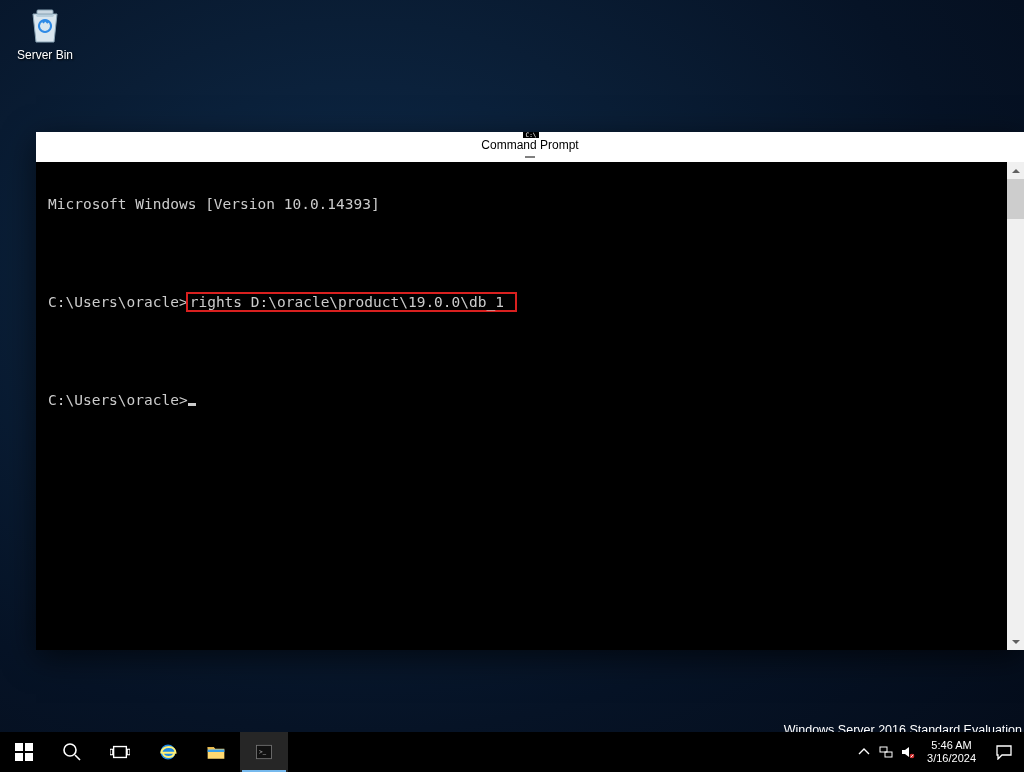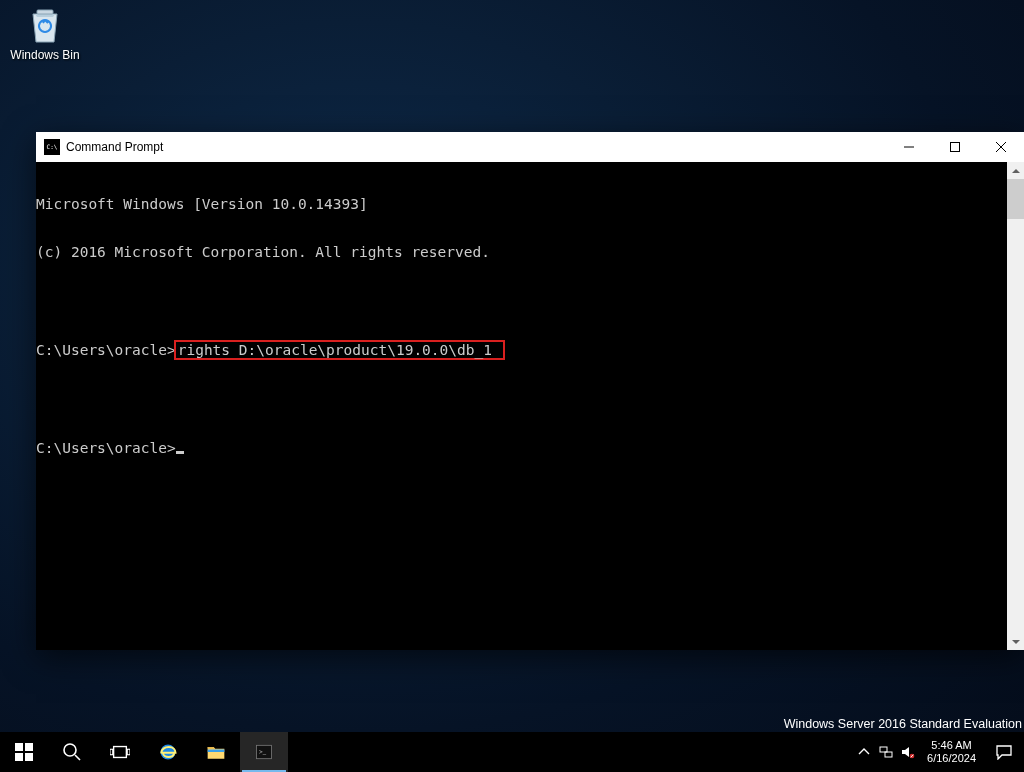--- a/index.html
+++ b/index.html
@@ -10,45 +10,45 @@
       color: #fff;
     }
 
     
     .desktop-icon { position: absolute; left: 6px; top: 2px; width: 78px; text-align: center; cursor: default; }
     .desktop-icon .icon-box { display: flex; justify-content: center; }
     .desktop-icon .label { color: #fff; font-size: 12px; margin-top: 2px; text-shadow: 1px 1px 2px #000; }
 
     
     .cmd-window { position: absolute; left: 36px; top: 132px; width: 988px; height: 518px; background: #000; box-shadow: 0 8px 30px rgba(0,0,0,.6); }
-    .titlebar { height: 30px; background: #fff; color: #000; display: flex; align-items: center; }
+    .titlebar { height: 30px; background: #fff; color: #000; display: flex; align-items: center; flex-direction: column; }
     .titlebar .app-icon { width: 16px; height: 16px; margin: 0 6px 0 8px; background: #000; position: relative; display:flex; align-items:center; justify-content:center; }
     .titlebar .app-icon::after { content: "C:\\"; color:#fff; font-size:6px; font-family: Consolas, monospace; line-height:1; }
     .titlebar .title { font-size: 12px; flex: 0 0 auto; }
     .titlebar .spacer { flex: 1 1 auto; }
     .winbtn { width: 46px; height: 30px; display: flex; align-items: center; justify-content: center; font-family: "Segoe UI Symbol", sans-serif; font-size: 12px; color: #000; cursor: default; }
     .winbtn svg { width: 10px; height: 10px; stroke: #000; stroke-width: 1; fill: none; }
     .winbtn.close svg { width: 12px; height: 12px; }
 
-    .terminal-area { position: relative; height: calc(100% - 30px); }
+    .terminal-area { position: relative; height: calc(100% - 30px); margin-left: 12px; }
     .terminal { width: calc(100% - 17px); height: 100%; background: #000; color: #ccc; font-family: Consolas, "Lucida Console", monospace; font-size: 14.5px; line-height: 16px; padding: 2px 0 0 0; white-space: pre; overflow: hidden; }
     .terminal .line { min-height: 16px; }
     .cursor-blk { display: inline-block; width: 8px; height: 3px; background: #ccc; vertical-align: baseline; margin-bottom: -1px; }
     .highlight-box { display:inline-block; border: 2px solid #d9201f; padding: 0 2px; line-height: 16px; margin-left: -2px; }
 
     
     .vscroll { position: absolute; right: 0; top: 0; width: 17px; height: 100%; background: #f0f0f0; }
     .vscroll .btn { width: 17px; height: 17px; background: #f0f0f0; display:flex; align-items:center; justify-content:center; cursor: default; }
     .vscroll .btn svg { width: 8px; height: 8px; fill: #606060; }
     .vscroll .track { position: absolute; top: 17px; bottom: 17px; left: 0; right: 0; background: #f0f0f0; }
     .vscroll .thumb { position: absolute; left: 0; right: 0; top: 0; height: 40px; background: #cdcdcd; }
     .vscroll .btn.down { position: absolute; bottom: 0; }
 
     
-    .watermark { position: absolute; right: 0; bottom: 40px; text-align: right; color: #fff; font-size: 12.5px; line-height: 16px; padding-right: 2px; }
+    .watermark { position: absolute; right: 0; bottom: 34px; text-align: right; color: #fff; font-size: 12.5px; line-height: 16px; padding-right: 2px; }
 
     
     .taskbar { position: absolute; left: 0; bottom: 0; width: 100%; height: 40px; background: #000; display: flex; align-items: stretch; }
     .tb-left { display: flex; }
     .tb-btn { width: 48px; display: flex; align-items: center; justify-content: center; cursor: default; position: relative; }
     .tb-btn.active { background: rgba(255,255,255,.15); }
     .tb-btn.active::after { content:""; position:absolute; left:2px; right:2px; bottom:0; height:2px; background:#76b9ed; }
     .tb-btn svg { width: 20px; height: 20px; }
     .tb-spacer { flex: 1; }
     .tray { display: flex; align-items: center; color:#fff; font-size:11px; }
@@ -63,21 +63,21 @@
 
 <div class="desktop-icon">
   <div class="icon-box">
     <svg width="44" height="44" viewBox="0 0 44 44">
       <path d="M10 12 L34 12 L31 40 L13 40 Z" fill="#d9e6ef" stroke="#8aa4b5" stroke-width="1"></path>
       <path d="M12 12 L32 12 L30 15 L14 15 Z" fill="#b7cedd"></path>
       <path d="M22 18 a6 6 0 1 0 0.01 0 M22 18 l3 3 M22 18 l-2 3" fill="none" stroke="#2e8ae6" stroke-width="2"></path>
       <rect x="14" y="8" width="16" height="4" rx="1" fill="#c9d8e3" stroke="#8aa4b5"></rect>
     </svg>
   </div>
-  <div class="label">Windows Bin</div>
+  <div class="label">Server Bin</div>
 </div>
 
 <div class="cmd-window">
   <div class="titlebar">
     <div class="app-icon"></div>
     <div class="title">Command Prompt</div>
     <div class="spacer"></div>
     <div class="winbtn">
       <svg viewBox="0 0 10 10">
           <line x1="0" y1="5" x2="10" y2="5"></line>
@@ -91,21 +91,20 @@
     <div class="winbtn close">
       <svg viewBox="0 0 12 12">
           <line x1="1" y1="1" x2="11" y2="11"></line>
           <line x1="11" y1="1" x2="1" y2="11"></line>
         </svg>
     </div>
   </div>
   <div class="terminal-area">
     <div class="terminal">
       <div class="line">Microsoft Windows [Version 10.0.14393]</div>
-      <div class="line">(c) 2016 Microsoft Corporation. All rights reserved.</div>
       <div class="line"></div>
       <div class="line"><span>C:\Users\oracle&gt;</span><span class="highlight-box"><span>rights D:\oracle\product\19.0.0\db_1</span> </span></div>
       <div class="line"></div>
       <div class="line"><span>C:\Users\oracle&gt;</span><span class="cursor-blk"></span></div>
     </div>
     <div class="vscroll">
       <div class="btn up">
         <svg viewBox="0 0 8 8">
             <path d="M0 6 L4 2 L8 6 Z"></path>
           </svg>
@@ -184,21 +183,21 @@
     </div>
     <div class="t-icon">
       <svg viewBox="0 0 14 14">
         <path d="M1 5 L4 5 L8 2 L8 12 L4 9 L1 9 Z" fill="#fff"></path>
         <circle cx="11" cy="11" r="2.3" fill="#d32f2f"></circle>
         <line x1="9.7" y1="12.3" x2="12.3" y2="9.7" stroke="#fff" stroke-width="0.9"></line>
       </svg>
     </div>
     <div class="clock">
       <div>5:46 AM</div>
-      <div>6/16/2024</div>
+      <div>3/16/2024</div>
     </div>
     <div class="notif">
       <svg viewBox="0 0 16 16">
         <path d="M1 2 L15 2 L15 11 L6 11 L2 15 L2 11 L1 11 Z" fill="none" stroke="#fff" stroke-width="1.3"></path>
       </svg>
     </div>
   </div>
 </div>
 
 </body></html>

